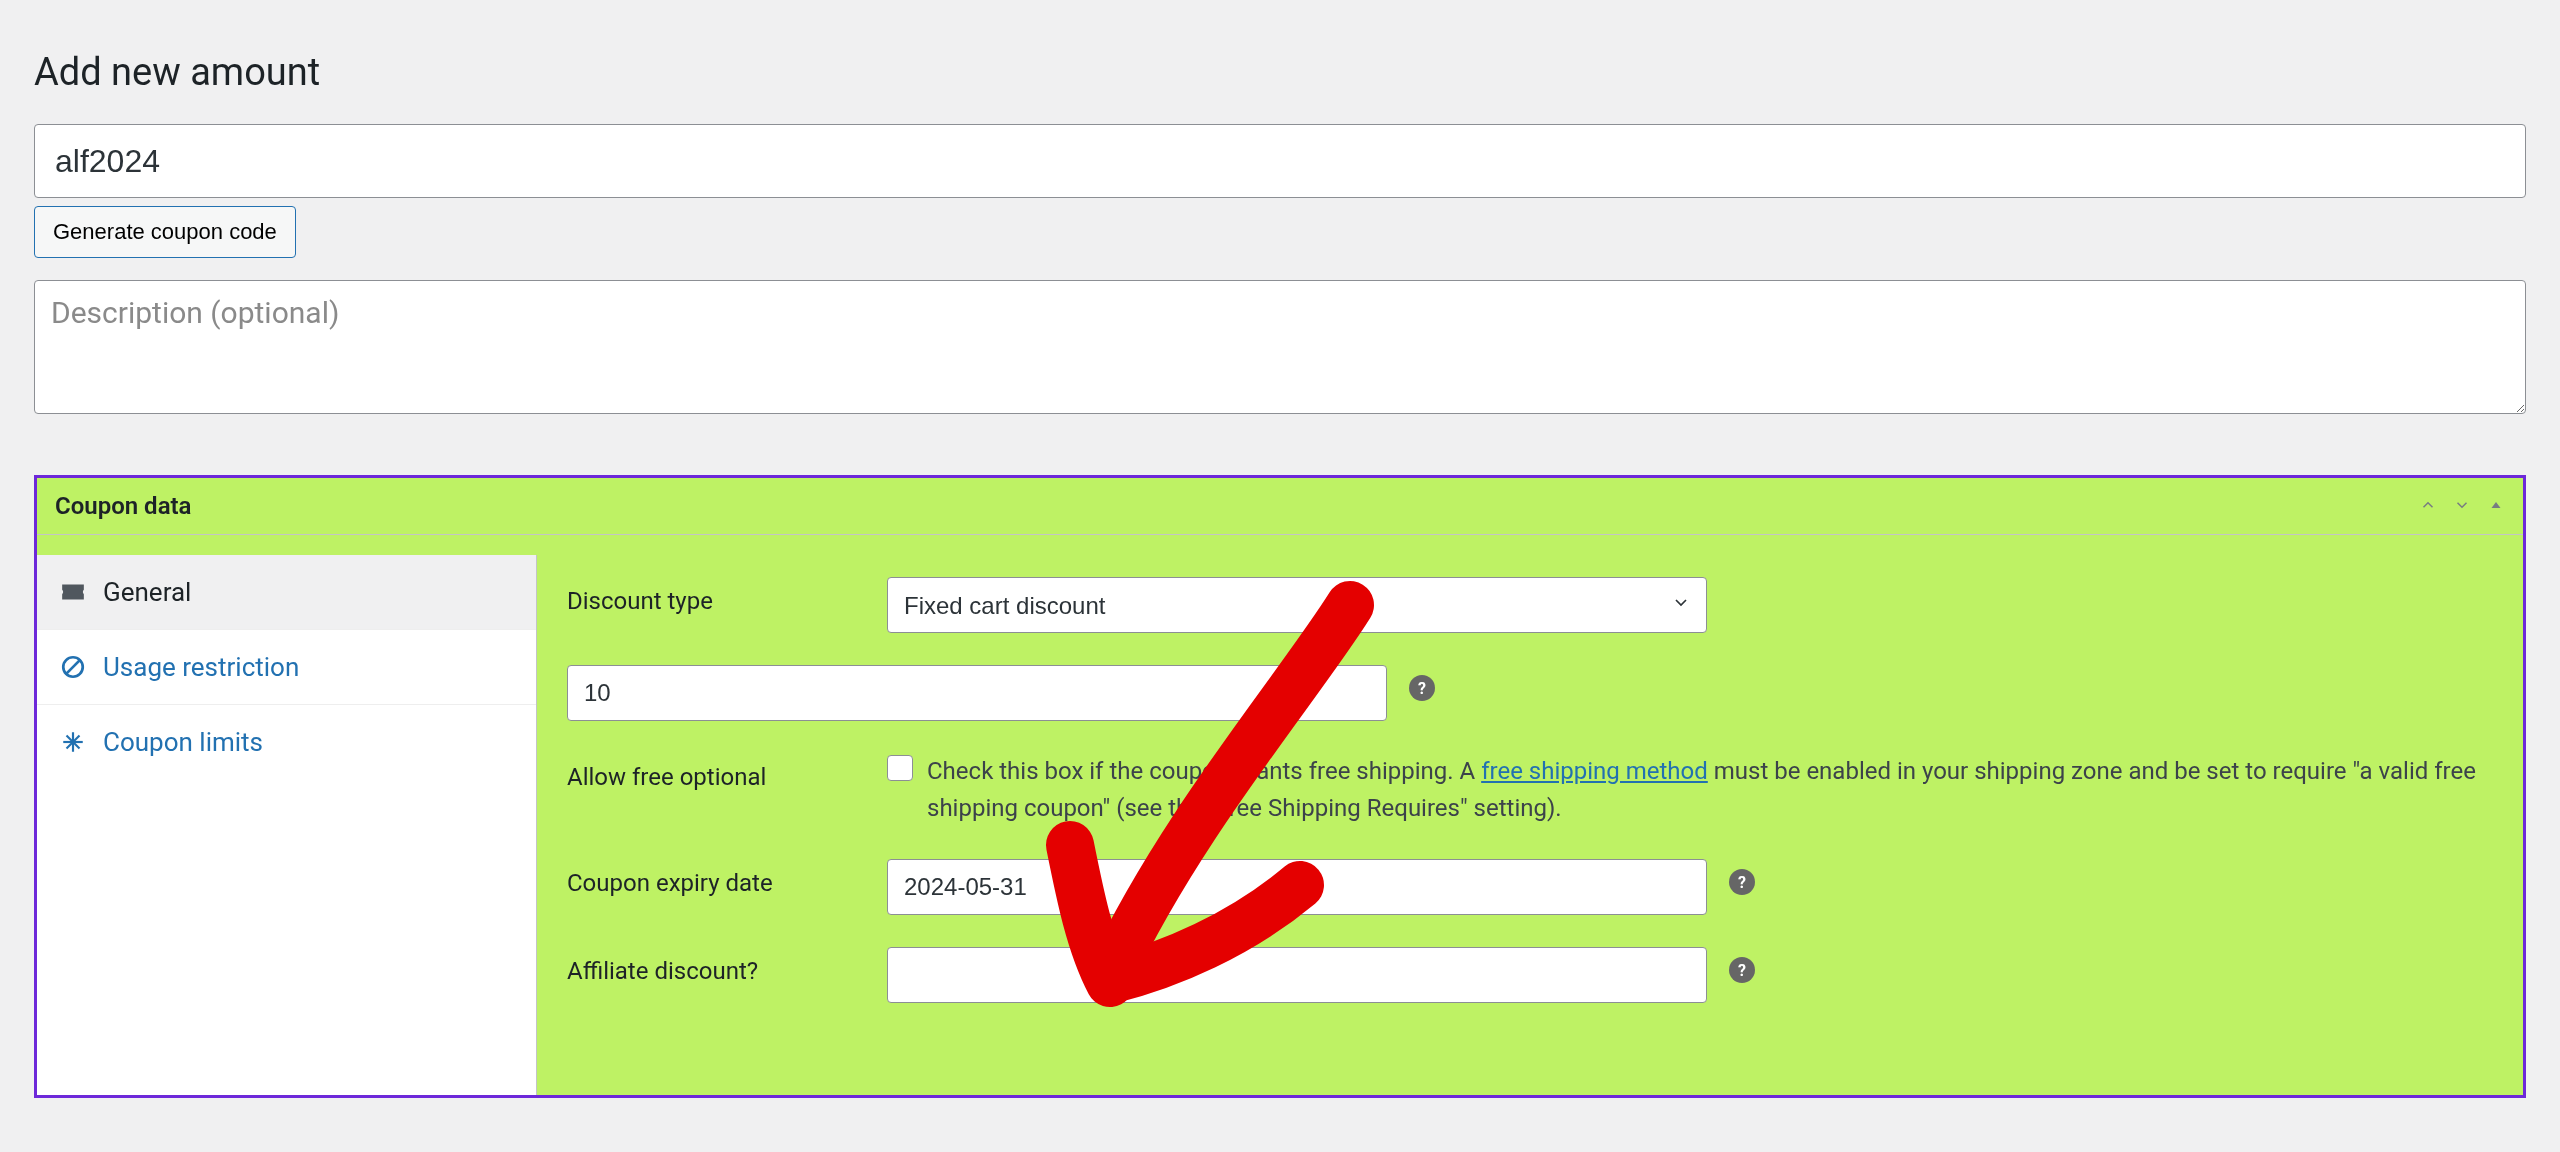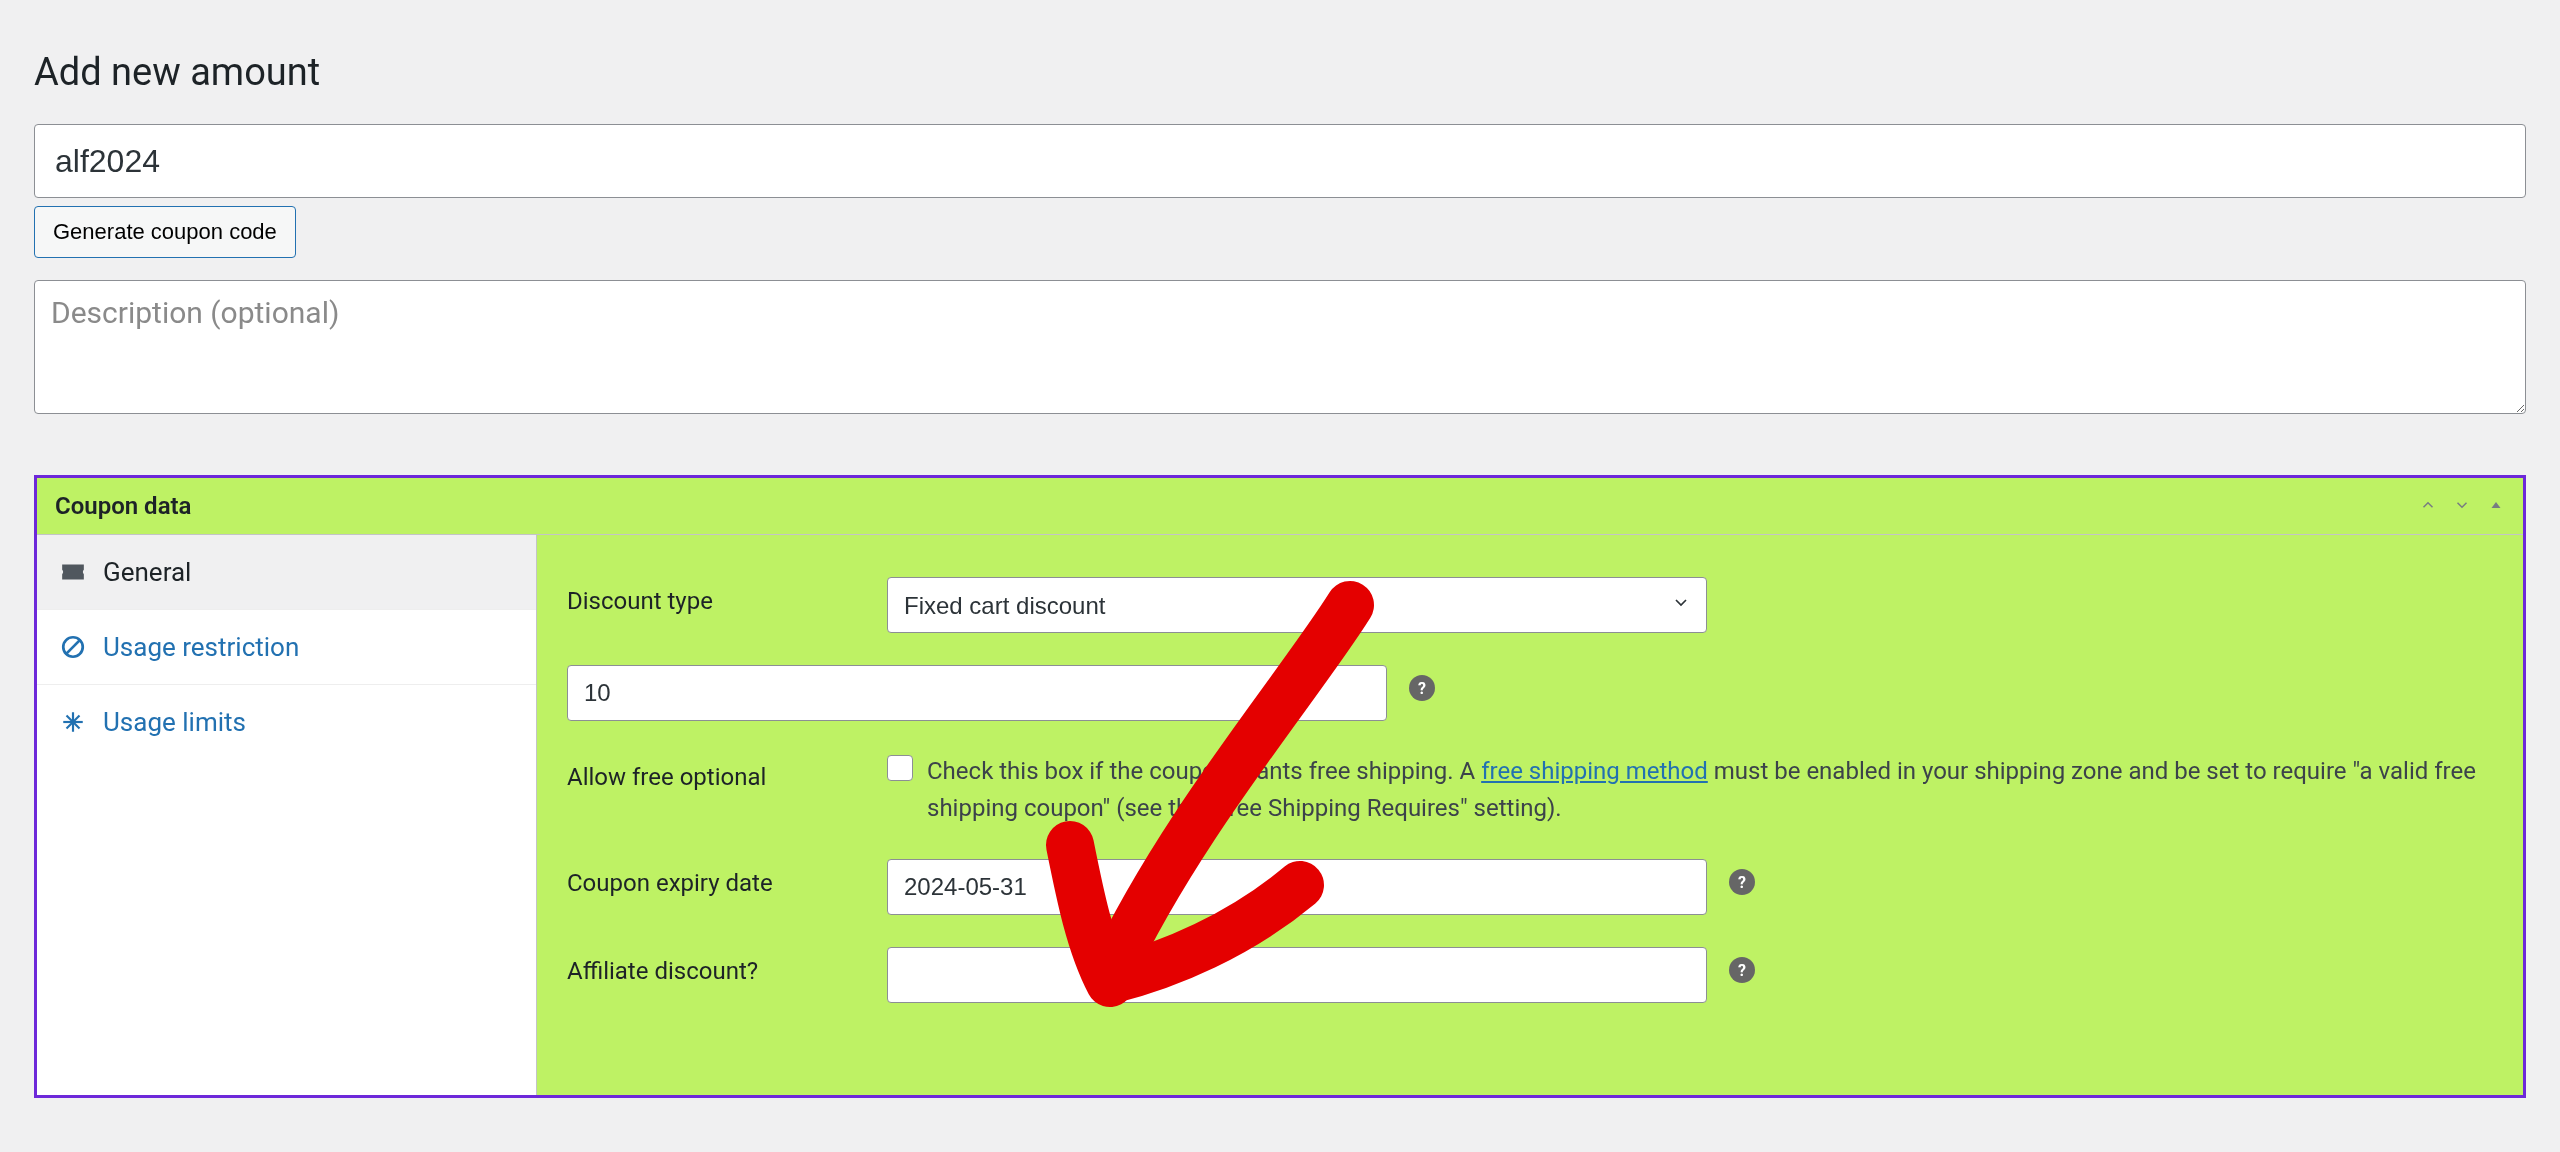--- a/index.html
+++ b/index.html
@@ -75,20 +75,21 @@
   .panel-title { font-size:24px; font-weight:600; }
   .panel-ctrls { display:flex; gap:16px; color:#787c82; }
   .pctrl svg{width:18px;height:18px;stroke:#787c82;fill:none;stroke-width:2;}
 
   .panel-body { display:flex; min-height:560px; }
   .tabs {
     width:500px;
     border-right:1px solid #c3c4c7;
     background:#fff;
     padding:0;
+    margin-top:20px;
   }
   .tab {
     display:flex;
     align-items:center;
     gap:16px;
     padding:22px 22px;
     font-size:26px;
     border-bottom:1px solid #eee;
     cursor:pointer;
     color:#2271b1;
@@ -199,21 +200,21 @@
         </div>
         <div class="tab" style="border-bottom:none;">
           <span class="ticon">
             <svg width="26" height="26" viewBox="0 0 24 24" stroke="#2271b1" stroke-width="2" fill="none">
                 <line x1="12" y1="3" x2="12" y2="21"></line>
                 <line x1="3" y1="12" x2="21" y2="12"></line>
                 <line x1="6" y1="6" x2="18" y2="18"></line>
                 <line x1="18" y1="6" x2="6" y2="18"></line>
               </svg>
           </span>
-          <span>Usage limits</span>
+          <span>Coupon limits</span>
         </div>
       </div>
 
       <div class="form-area">
 
         <div class="form-row">
           <div class="form-label">Discount type</div>
           <div class="form-field">
             <div class="select-wrap">
               <select class="select">

